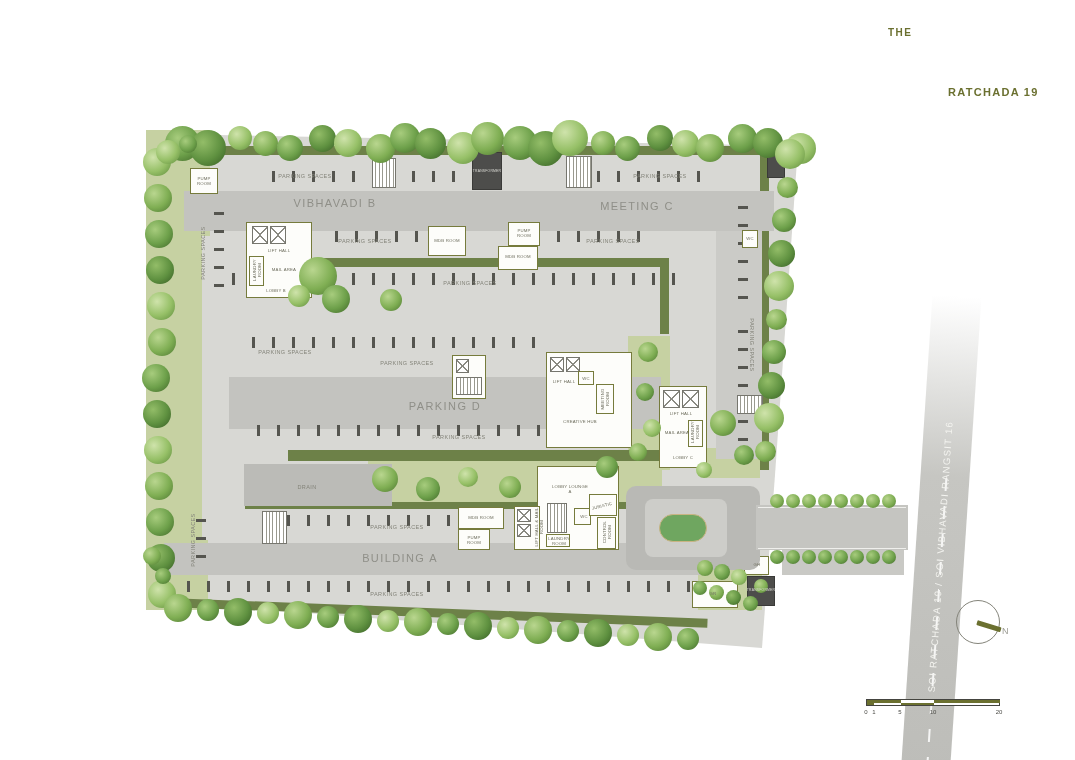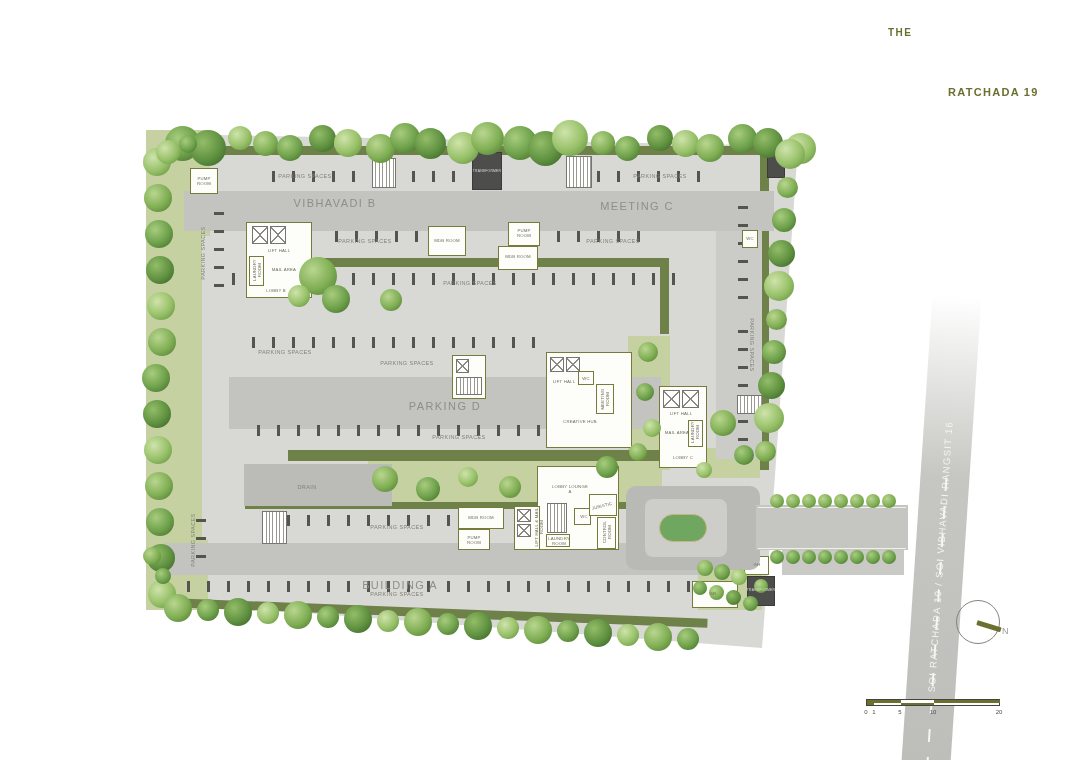--- a/index.html
+++ b/index.html
@@ -288,21 +288,21 @@
       <div class="tree" style="left: 179px; top: 135px; width: 18px; height: 18px; background: radial-gradient(circle at 36% 34%, rgb(167, 204, 125), rgb(109, 160, 74) 55%, rgb(63, 102, 40));"></div>
       <div class="tree" style="left: 143px; top: 547px; width: 18px; height: 18px; background: radial-gradient(circle at 36% 34%, rgb(185, 214, 143), rgb(127, 174, 83) 55%, rgb(75, 117, 48));"></div>
       <div class="tree" style="left: 155px; top: 568px; width: 16px; height: 16px; background: radial-gradient(circle at 36% 34%, rgb(167, 204, 125), rgb(109, 160, 74) 55%, rgb(63, 102, 40));"></div>
     </div>
 
   <div>
 
     <span class="lbl big" style="left:335px;top:203px;">VIBHAVADI B</span>
     <span class="lbl big" style="left:637px;top:206px;">MEETING C</span>
     <span class="lbl big" style="left:445px;top:406px;">PARKING D</span>
-    <span class="lbl big" style="left:400px;top:558px;margin-top:27px;">BUILDING A</span>
+    <span class="lbl big" style="left:400px;top:558px;">BUILDING A</span>
 
     <span class="lbl" style="left:305px;top:176px;">PARKING SPACES</span>
     <span class="lbl" style="left:660px;top:176px;">PARKING SPACES</span>
     <span class="lbl" style="left:365px;top:241px;">PARKING SPACES</span>
     <span class="lbl" style="left:613px;top:241px;">PARKING SPACES</span>
     <span class="lbl" style="left:470px;top:283px;">PARKING SPACES</span>
     <span class="lbl" style="left:285px;top:352px;">PARKING SPACES</span>
     <span class="lbl" style="left:407px;top:363px;">PARKING SPACES</span>
     <span class="lbl" style="left:459px;top:437px;">PARKING SPACES</span>
     <span class="lbl" style="left:397px;top:527px;">PARKING SPACES</span>

